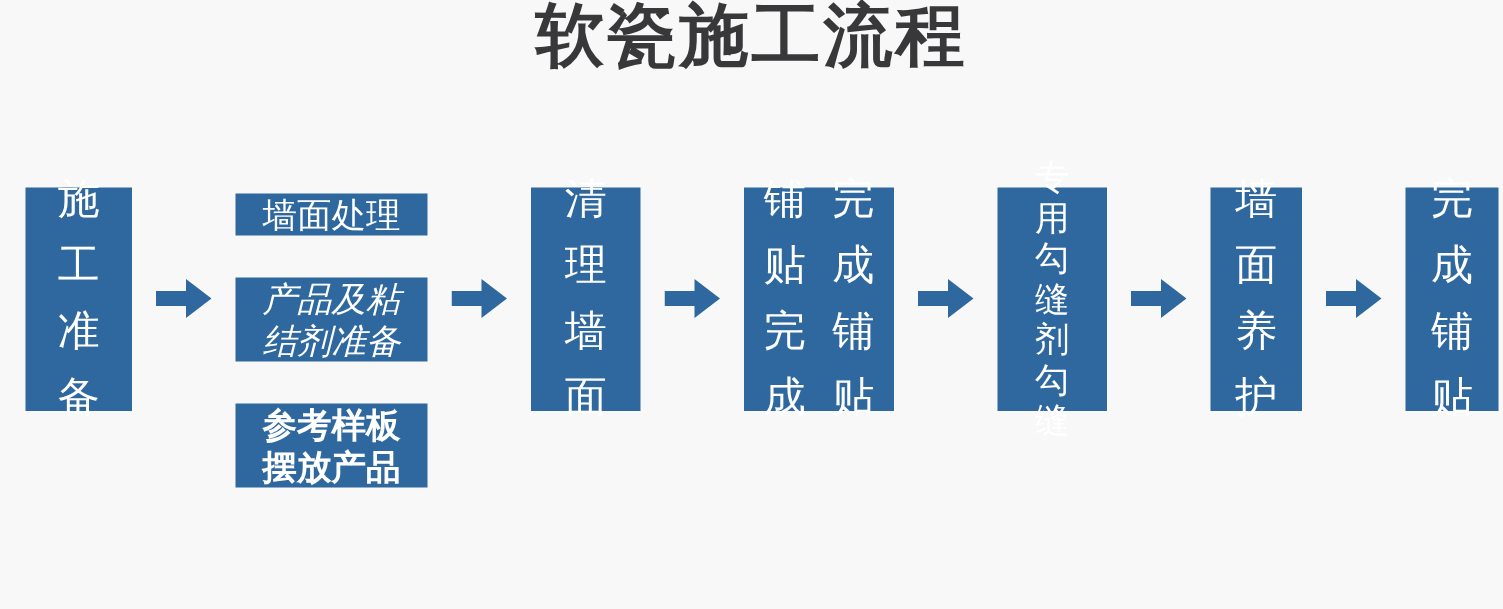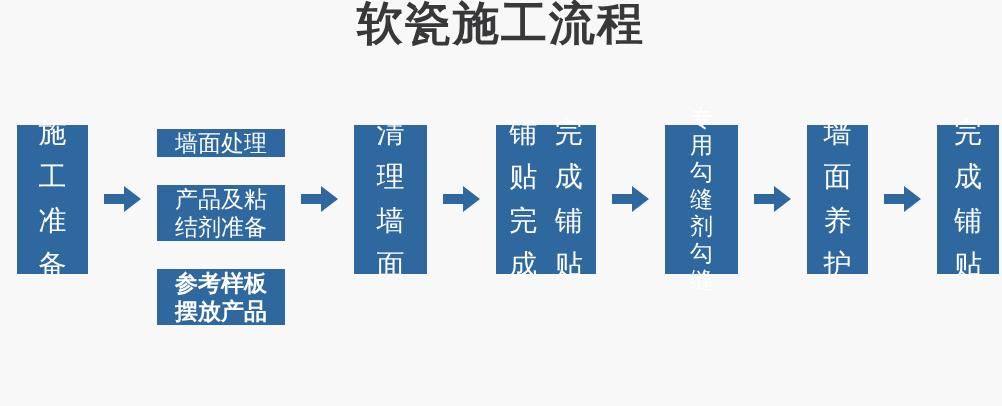--- a/index.html
+++ b/index.html
@@ -71,21 +71,21 @@
     display: flex;
     align-items: center;
     justify-content: center;
     text-align: center;
     font-size: 23px;
     line-height: 28px;
     white-space: pre-line;
     margin-top: 28px;
   }
   .subbox.h50 { height: 50px; }
-  .subbox.h62 { height: 62px; }
+  .subbox.h62 { height: 62px; font-style: italic; }
   .subbox.h58 { height: 58px; font-weight: bold; }
   .arrow {
     flex: none;
     margin: 0 16px;
     color: var(--accent, #2e689e);
     display: flex;
     align-items: center;
   }
   .arrow svg { display: block; }
 </style>

